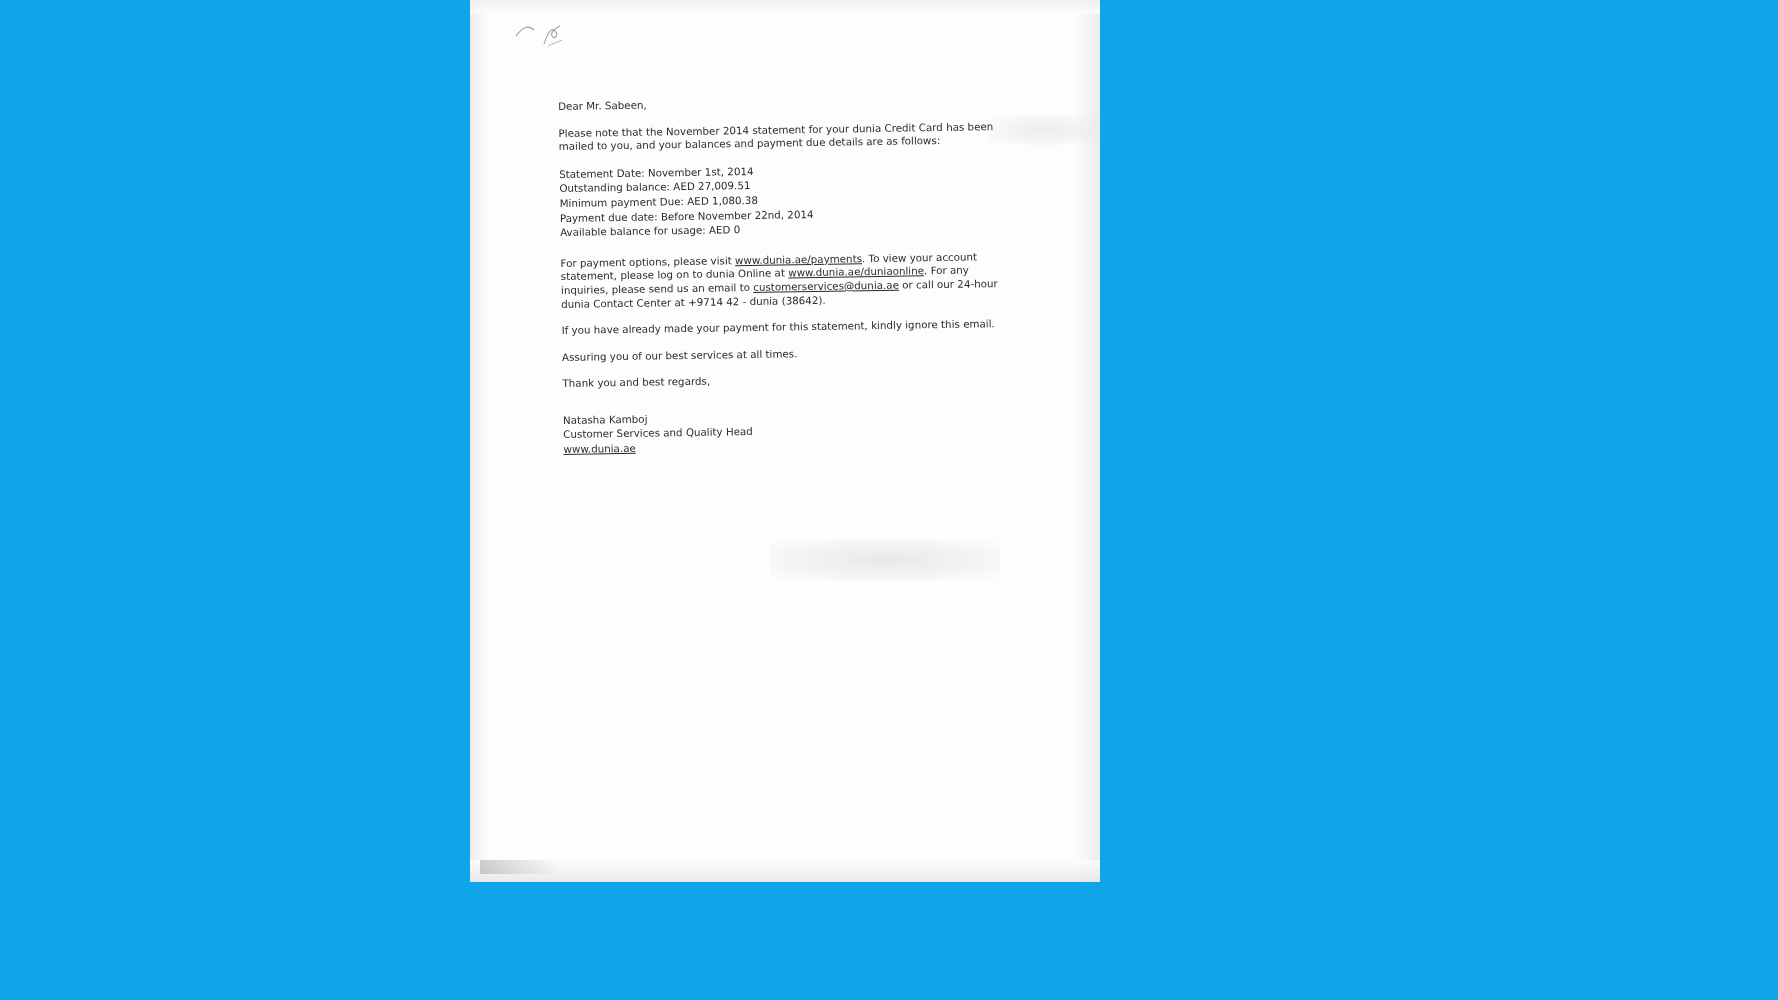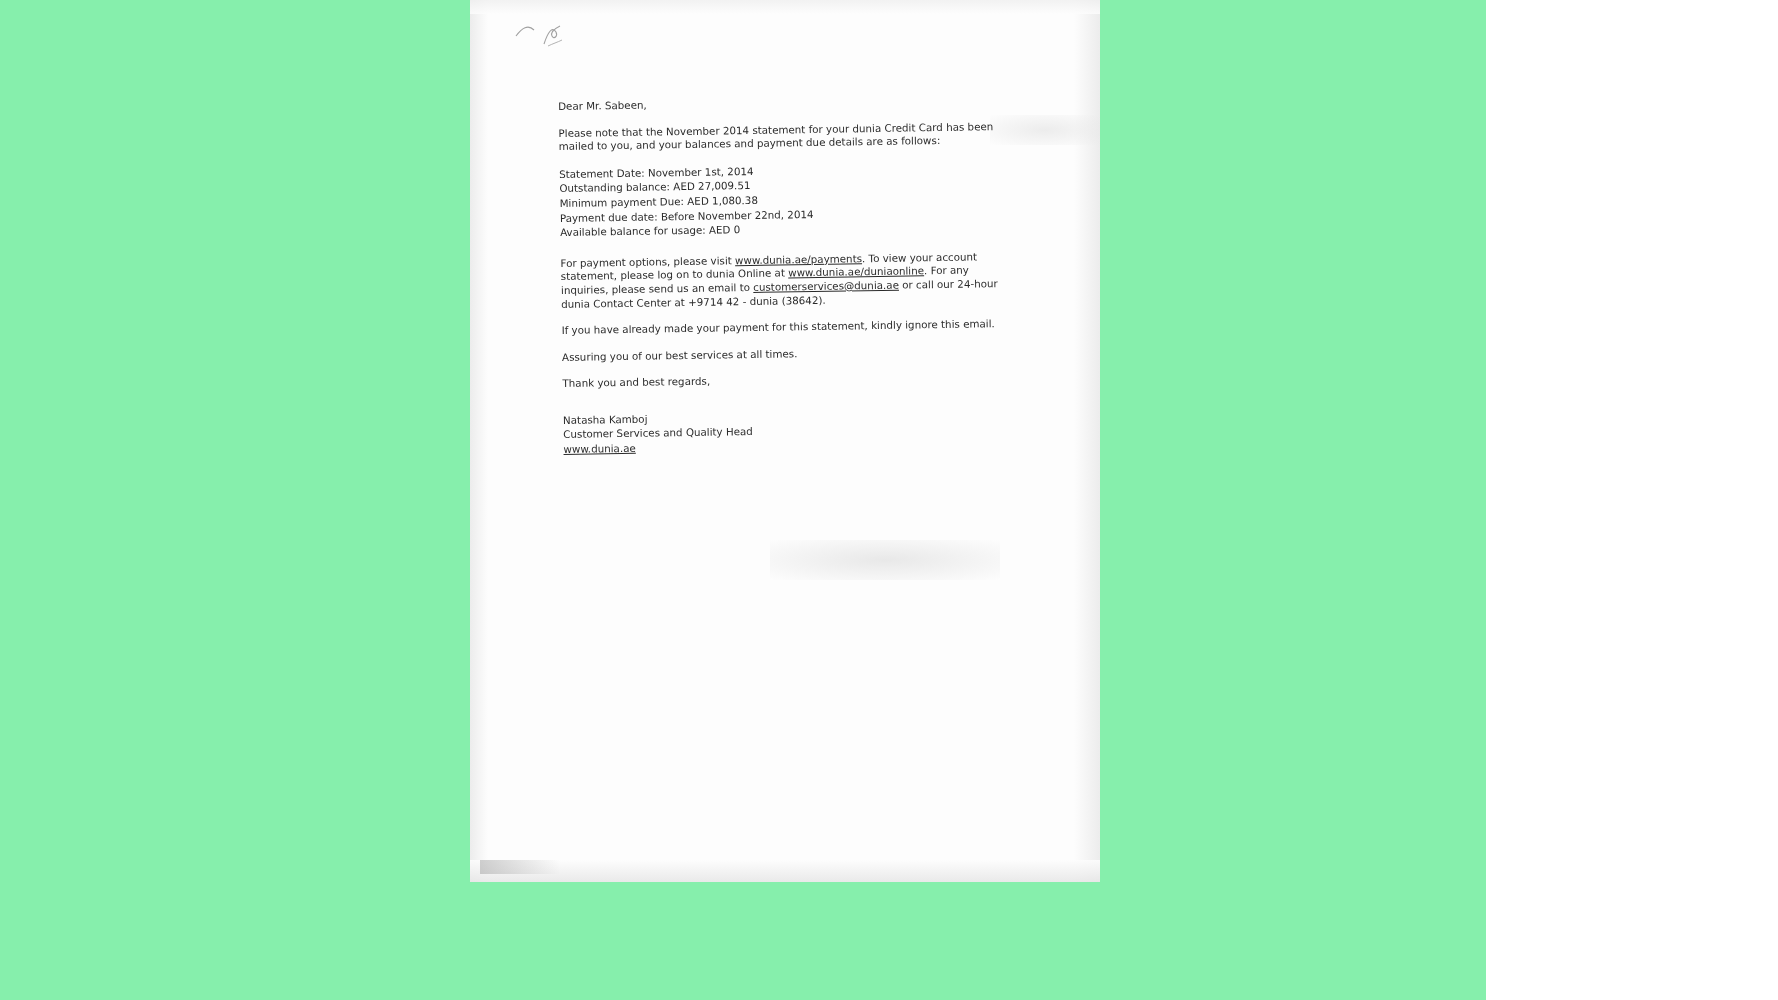--- a/index.html
+++ b/index.html
@@ -5,23 +5,23 @@
   html, body {
     margin: 0;
     padding: 0;
     background: #ffffff;
     width: 1778px;
     height: 1000px;
     overflow: hidden;
   }
   #page {
     position: relative;
-    width: 1486px;
+    width: 1778px;
     height: 1000px;
-    background: #86efac;
+    background: #0ea5e9;
     font-family: "DejaVu Sans", sans-serif;
     text-decoration: underline;
   }
 
   
   #sheet {
     position: absolute;
     left: 470px;
     top: 0px;
     width: 630px;

